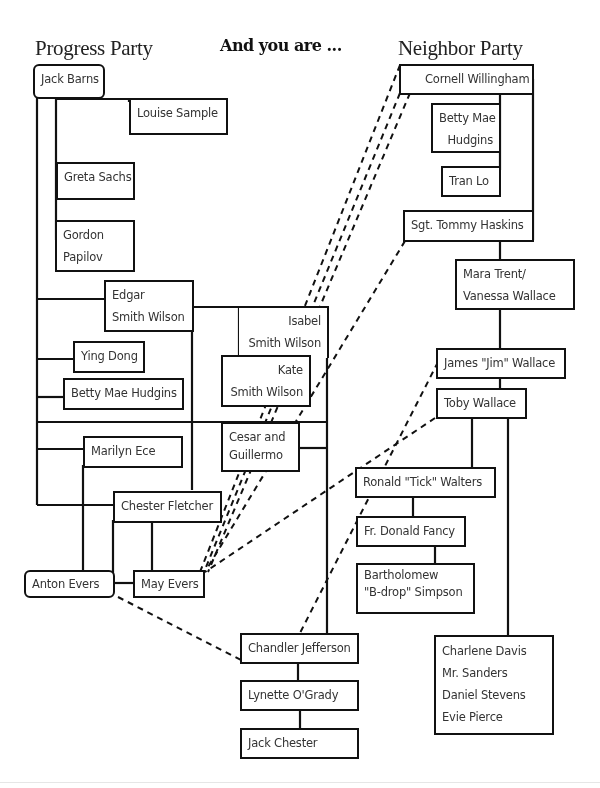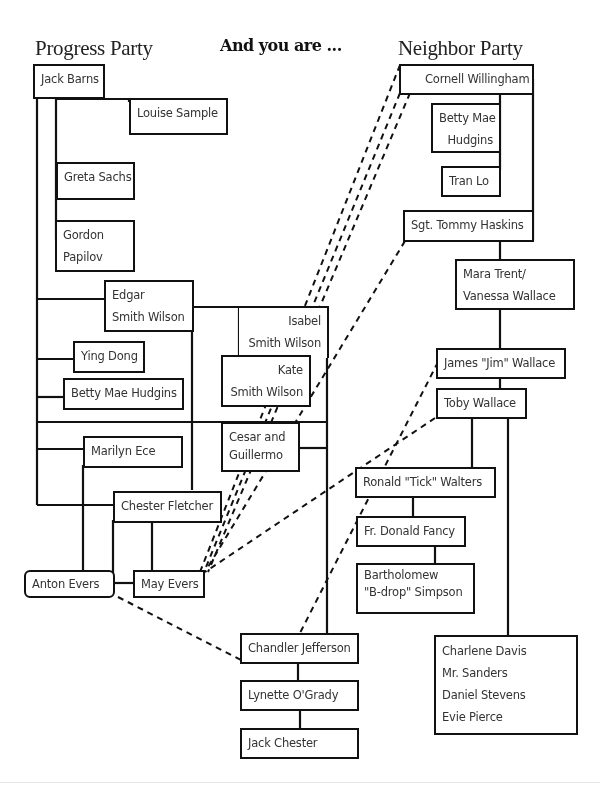--- a/index.html
+++ b/index.html
@@ -58,21 +58,21 @@
     <line x1="400" y1="65" x2="200" y2="572"></line>
     <line x1="400" y1="93" x2="204" y2="572"></line>
     <line x1="410" y1="93" x2="208" y2="572"></line>
     <line x1="405" y1="241" x2="205" y2="572"></line>
     <line x1="435" y1="418" x2="205" y2="572"></line>
     <line x1="438" y1="362" x2="300" y2="633"></line>
     <line x1="118" y1="597" x2="241" y2="660"></line>
   </g>
 </svg>
 
-<div class="node" style="left:33px; top:64px; width:72px; height:35px;">
+<div class="node" style="left:33px; top:64px; width:72px; height:35px;border-radius:6px;">
     <span>Jack Barns</span>
   </div>
 <div class="node" style="left:129px; top:98px; width:99px; height:37px;">
     <span>Louise Sample</span>
   </div>
 <div class="node" style="left:56px; top:162px; width:79px; height:38px;">
     <span>Greta Sachs</span>
   </div>
 <div class="node" style="left:55px; top:220px; width:80px; height:52px; line-height:22px;">
     <span>Gordon</span>
@@ -148,20 +148,20 @@
 <div class="node" style="left:355px; top:467px; width:141px; height:31px;">
     <span>Ronald "Tick" Walters</span>
   </div>
 <div class="node" style="left:356px; top:516px; width:110px; height:31px;">
     <span>Fr. Donald Fancy</span>
   </div>
 <div class="node" style="left:356px; top:563px; width:119px; height:51px; line-height:17px; ">
     <span>Bartholomew</span>
     <span>"B-drop" Simpson</span>
   </div>
-<div class="node" style="left:434px; top:635px; width:144px; height:100px; padding-top:3px;">
+<div class="node" style="left:434px; top:635px; width:120px; height:100px; padding-top:3px;">
     <span>Charlene Davis</span>
     <span>Mr. Sanders</span>
     <span>Daniel Stevens</span>
     <span>Evie Pierce</span>
   </div>
 
 <div class="footer-line"></div>
 
 </body></html>

